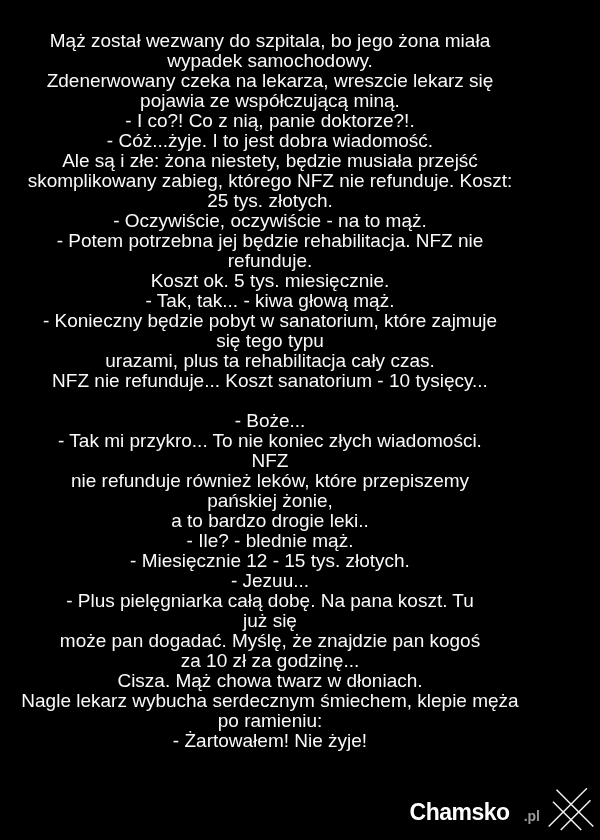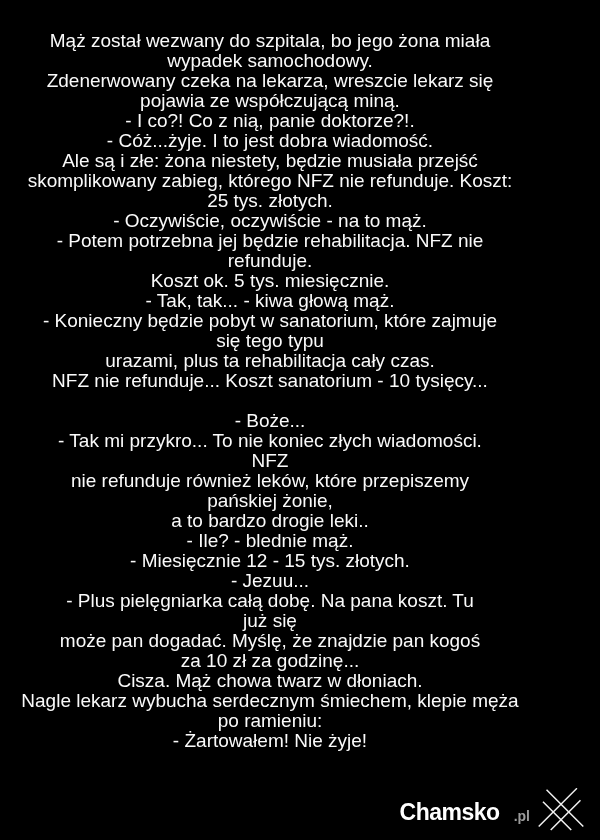--- a/index.html
+++ b/index.html
@@ -28,21 +28,21 @@
     letter-spacing: 0px;
   }
   .footer {
     position: absolute;
     right: 0;
     bottom: 4px;
     height: 48px;
     display: flex;
     align-items: center;
     justify-content: center;
-    padding-right: 16px;
+    padding-right: 6px;
   }
   .brand {
     color: #ffffff;
     font-weight: bold;
     font-size: 23px;
     letter-spacing: -0.5px;
   }
   .tld {
     color: #9a9a9a;
     font-weight: bold;

